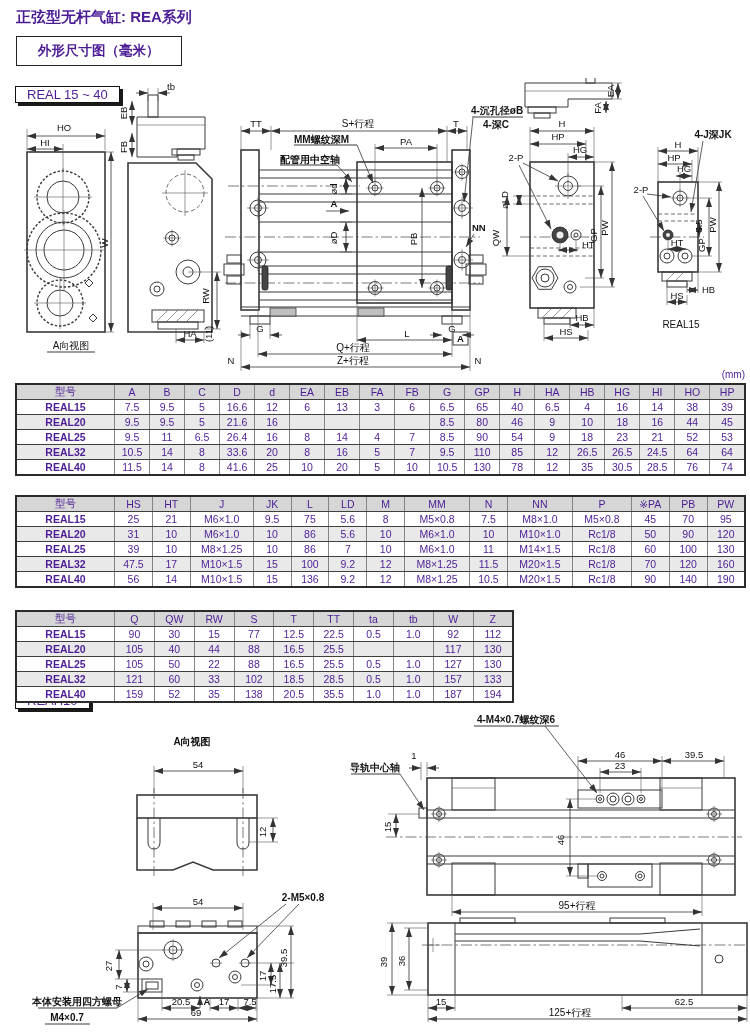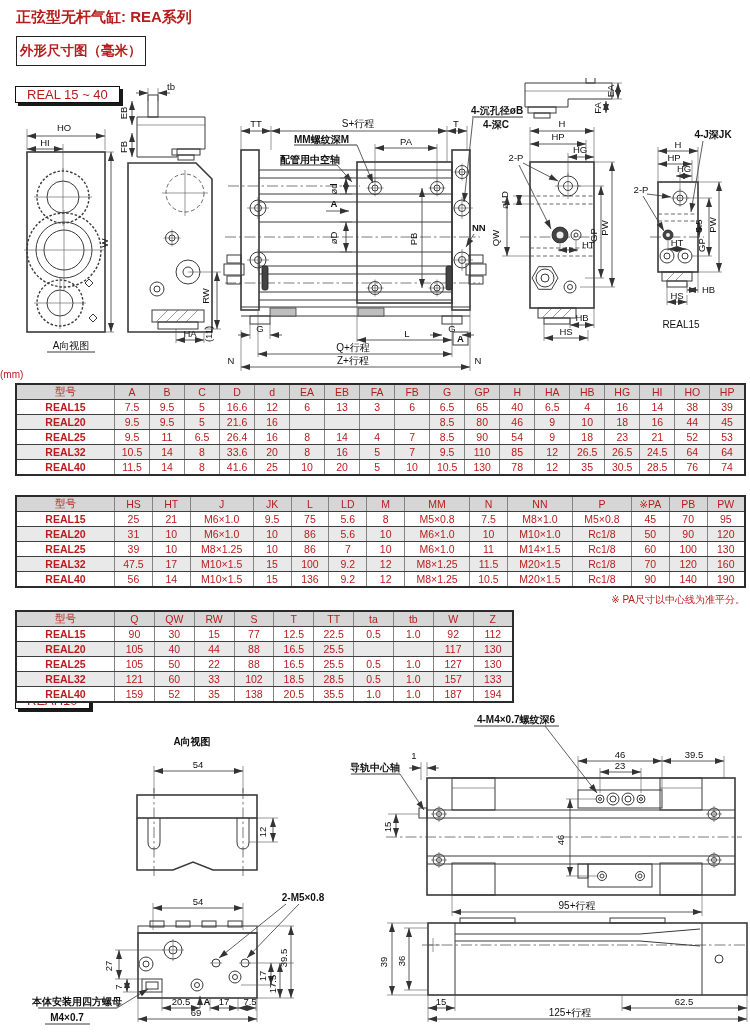--- a/index.html
+++ b/index.html
@@ -1,25 +1,25 @@
 <!DOCTYPE html>
 <html><head>
 <meta charset="utf-8">
 <style>
   html,body{margin:0;padding:0;background:#fff}
   .page{position:relative;width:750px;height:1035px;background:#fff;overflow:hidden;
-        font-family:"Liberation Sans","DejaVu Sans",sans-serif;color:#b91c1c}
+        font-family:"Liberation Sans","DejaVu Sans",sans-serif;color:#4c1d95}
   .title{position:absolute;left:16px;top:8px;font-size:15px;font-weight:bold}
-  .subtitle-box{position:absolute;left:16px;top:36px;border:1.5px solid #222;padding:5px 3px;
+  .subtitle-box{position:absolute;left:16px;top:36px;border:1.5px solid #222;padding:5px 21px;
         font-size:13.5px;font-weight:bold;background:#fff}
   .tag-box{position:absolute;border:1.5px solid #111;background:#fff;box-shadow:3px 3px 0 #1a1a1a;
         padding:0 11px;font-size:13px}
   #realTag{left:15px;top:86px}
   #reahTag{left:15px;top:692px}
-  .unit{position:absolute;left:0;top:369px;width:745px;font-size:10px}
+  .unit{position:absolute;left:0;top:369px;width:745px;text-align:right;font-size:10px}
   .footnote{position:absolute;left:0;top:593px;width:745px;text-align:right;font-size:10px}
   table{position:absolute;border-collapse:collapse;table-layout:fixed;background:#fff;
         font-size:10.5px;border:2px solid #2b2b2b}
   #table1{left:15px;top:383px;width:731px}
   #table2{left:15px;top:495px;width:731px}
   #table3{left:15px;top:610px;width:499px}
   th,td{border:1px solid #848484;border-top:1.6px solid #3f3f3f;border-bottom:1.6px solid #3f3f3f;
         text-align:center;padding:0;height:14px;overflow:hidden;white-space:nowrap}
   th{background:#d6d6d6;font-weight:normal}
   td:first-child{font-weight:bold}
@@ -48,21 +48,20 @@
 </head>
 <body>
 
 <div class="page">
 
   <div class="title">正弦型无杆气缸: REA系列</div>
   <div class="subtitle-box">外形尺寸图（毫米）</div>
   <div class="tag-box" id="realTag">REAL 15 ~ 40</div>
   <div class="tag-box" id="reahTag">REAH10</div>
   <div class="unit">(mm)</div>
-  <div class="footnote">※ PA尺寸以中心线为准平分。</div>
 
   <table id="table1">
       <thead>
         <tr>
           <th>型号</th>
           <th>A</th>
           <th>B</th>
           <th>C</th>
           <th>D</th>
           <th>d</th>

